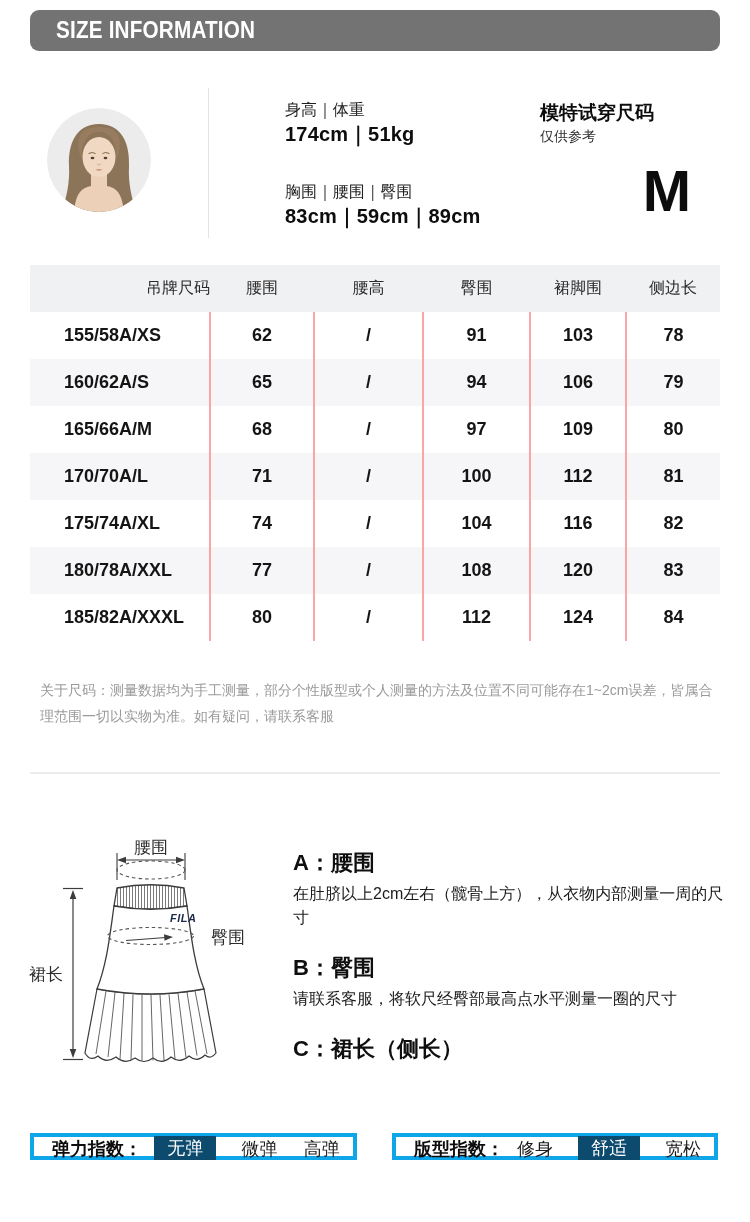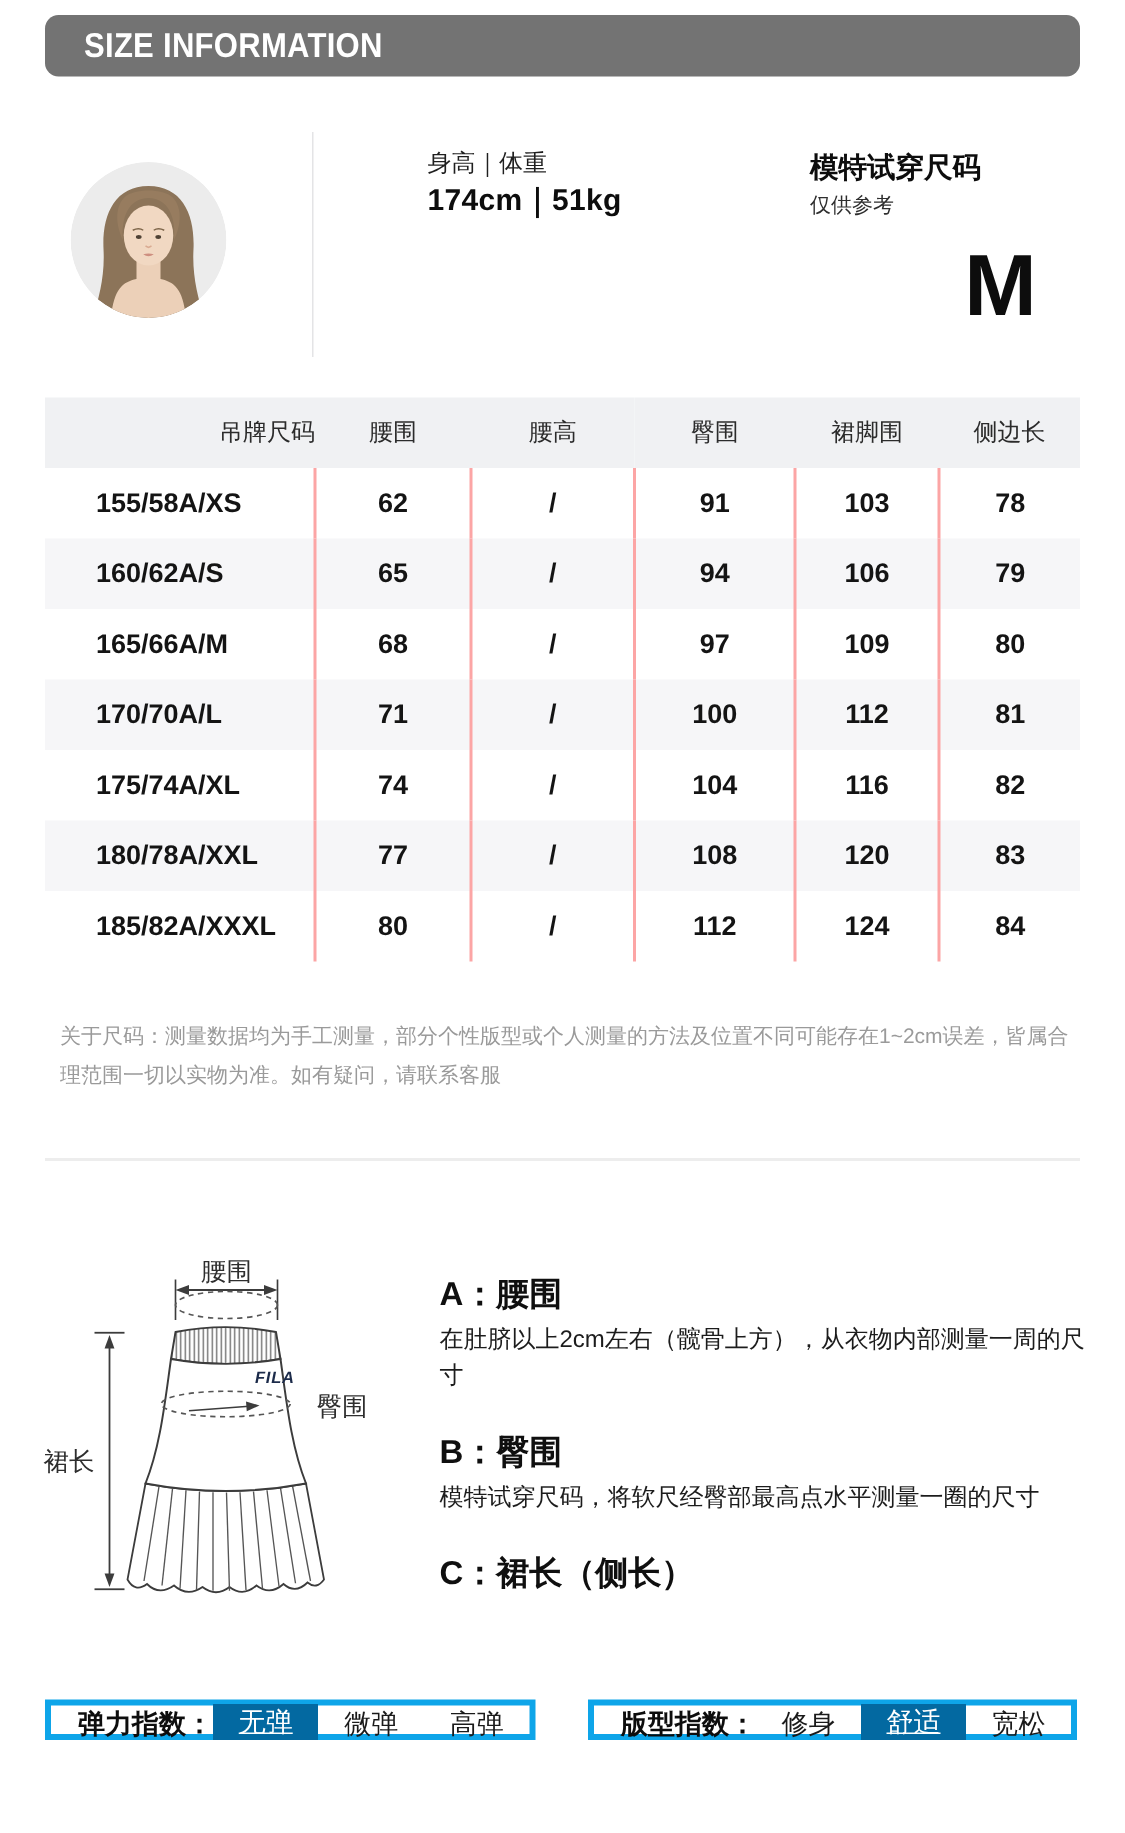--- a/index.html
+++ b/index.html
@@ -45,21 +45,21 @@
   .guide .g-item{margin-bottom:26px;}
   .guide .g-title{font-size:22px;font-weight:700;color:#0f0f0f;line-height:24px;margin-bottom:7px;}
   .guide .g-desc{font-size:16px;color:#1c1c1c;line-height:24px;}
 
   
   .index-box{position:absolute;top:1133px;height:27px;border:4px solid #0ea5e9;box-sizing:border-box;display:flex;align-items:flex-start;background:#fff;}
   .index-box.left{left:30px;width:327px;}
   .index-box.right{left:392px;width:326px;}
   .index-label{display:flex;align-items:center;padding-left:18px;font-size:18px;font-weight:700;color:#0d0d0d;white-space:nowrap;}
   .index-opt{flex:1;display:flex;align-items:center;justify-content:center;font-size:18px;color:#1a1a1a;white-space:nowrap;}
-  .index-opt.active{background:#0369a1;color:#fff;margin:-1px 0;text-decoration:underline;}
+  .index-opt.active{background:#0c4a6e;color:#fff;margin:-1px 12px;}
 </style>
 </head>
 <body>
 
 <div class="page">
 
   <div class="title-bar">
     <span>SIZE INFORMATION</span>
   </div>
 
@@ -84,20 +84,22 @@
         <path d="M48.5 61.5 Q52 64 55.5 61.5 Q52 60.5 48.5 61.5 Z" fill="#CE8F80"></path>
       </g>
     </svg>
   </div>
   <div class="model-divider"></div>
 
   <div class="meas">
     <div class="lbl">身高｜体重</div>
     <div class="val">174cm｜51kg</div>
     <div class="gap"></div>
+    <div class="lbl">胸围｜腰围｜臀围</div>
+    <div class="val">83cm｜59cm｜89cm</div>
   </div>
 
   <div class="fit-block">
     <div class="fit-title">模特试穿尺码</div>
     <div class="fit-note">仅供参考</div>
   </div>
   <div class="fit-size">M</div>
 
   <table class="size-table">
     <colgroup>
@@ -236,21 +238,21 @@
     <text x="9" y="158" font-size="17" fill="#2e2e2e">裙长</text>
   </svg>
 
   <div class="guide">
     <div class="g-item">
       <div class="g-title">A：腰围</div>
       <div class="g-desc">在肚脐以上2cm左右（髋骨上方），从衣物内部测量一周的尺寸</div>
     </div>
     <div class="g-item">
       <div class="g-title">B：臀围</div>
-      <div class="g-desc">模特试穿尺码，将软尺经臀部最高点水平测量一圈的尺寸</div>
+      <div class="g-desc">请联系客服，将软尺经臀部最高点水平测量一圈的尺寸</div>
     </div>
     <div class="g-item">
       <div class="g-title">C：裙长（侧长）</div>
     </div>
   </div>
 
   <div class="index-box left">
     <div class="index-label">弹力指数：</div>
     <div class="index-opt active">无弹</div>
     <div class="index-opt">微弹</div>

